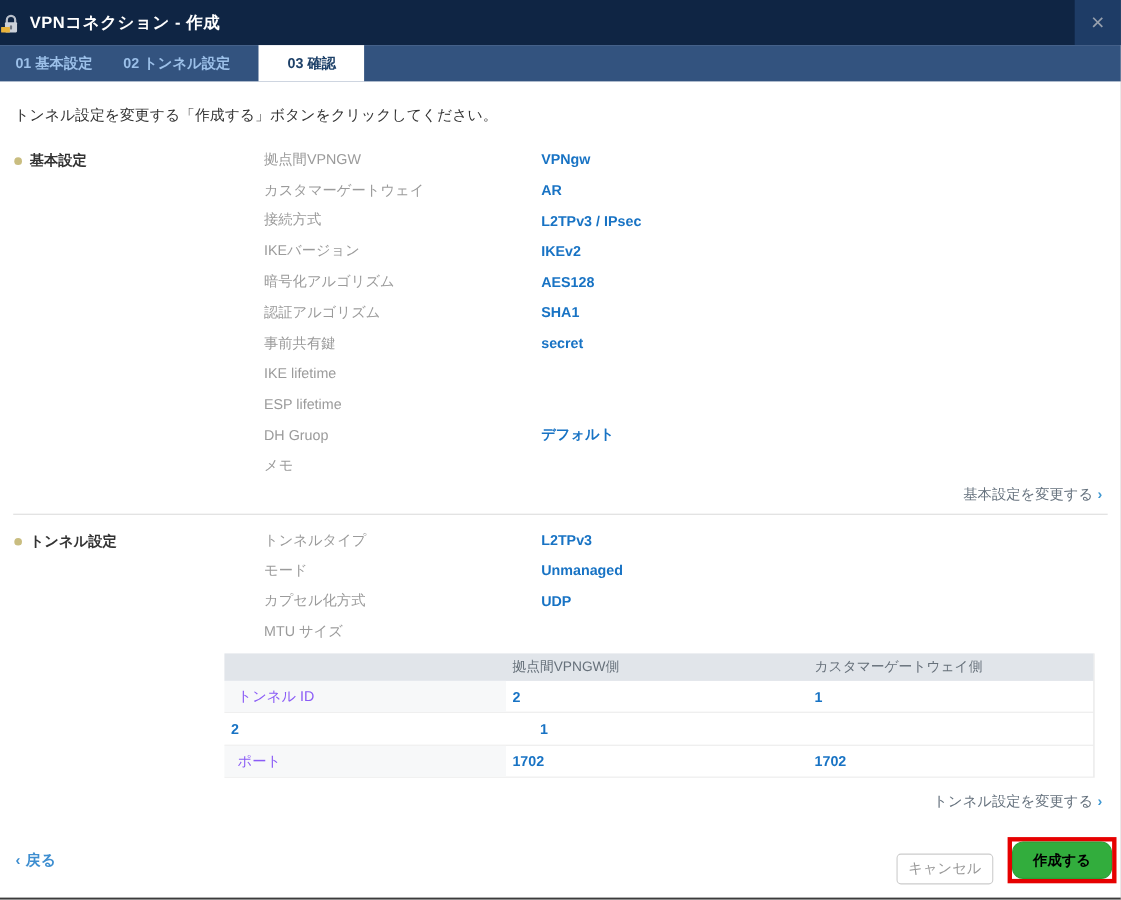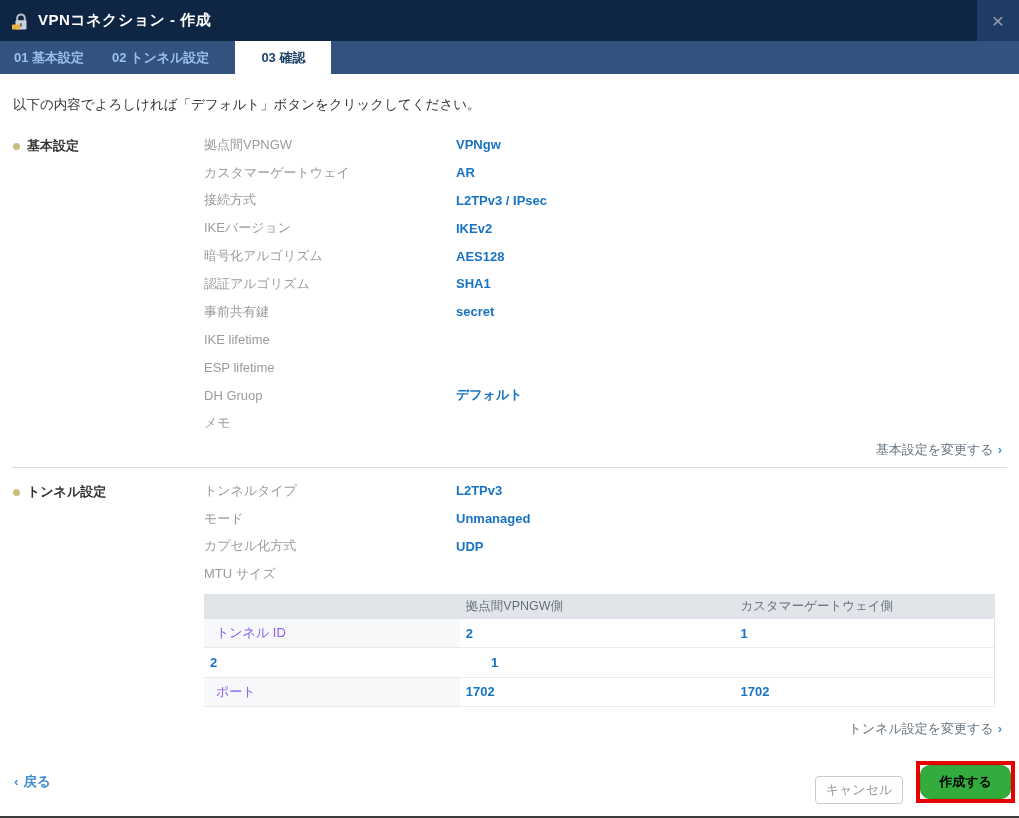--- a/index.html
+++ b/index.html
@@ -10,21 +10,20 @@
     width: 1019px; height: 818px;
     background: #ffffff;
     overflow: hidden;
     margin: 0 auto;
   }
   
   .header {
     position: absolute; top: 0; left: 0; right: 0; height: 41px;
     background: #0f2544;
     display: flex; align-items: center;
-    padding-left: 11px;
   }
   .lock-icon { width: 20px; height: 20px; margin-right: 7px; position: relative; top: 1px; }
   .header-title {
     color: #ffffff; font-size: 15px; font-weight: bold; letter-spacing: 0.5px;
   }
   .close-btn {
     position: absolute; top: 0; right: 0; width: 42px; height: 41px;
     background: #1e3c66; color: #97a0ad;
     font-size: 21px; line-height: 41px; text-align: center;
     cursor: pointer; font-weight: normal;
@@ -53,21 +52,21 @@
   .section-title {
     position: absolute; left: 13px; top: 0;
     font-size: 13px; font-weight: bold; color: #333333;
     display: flex; align-items: center;
   }
   .bullet {
     display: inline-block; width: 7px; height: 7px; border-radius: 50%;
     background: #c9bd80; margin-right: 7px;
   }
   .rows { margin-left: 204px; }
-  .row { height: 27.8px; display: flex; align-items: center; }
+  .row { height: 27.8px; display: flex; align-items: center; margin-left: 36px; }
   .row-label { width: 252px; font-size: 13px; color: #9b9b9b; }
   .row-value { font-size: 13px; color: #1873c4; font-weight: bold; }
   .section-basic  { position: absolute; top: 131px; left: 0; right: 0; }
   .section-basic .section-title { top: 6px; }
   .section-tunnel { position: absolute; top: 477px; left: 0; right: 0; }
   .section-tunnel .section-title { top: 6px; }
   .change-link {
     position: absolute; right: 17px; height: 18px;
     font-size: 13px; color: #66727e; cursor: pointer; white-space: nowrap;
   }
@@ -140,21 +139,21 @@
     <span class="header-title">VPNコネクション - 作成</span>
     <div class="close-btn">×</div>
   </div>
 
   <div class="tabbar">
     <div class="tab">01 基本設定</div>
     <div class="tab">02 トンネル設定</div>
     <div class="tab active">03 確認</div>
   </div>
 
-  <div class="instruction">以下の内容でよろしければ「デフォルト」ボタンをクリックしてください。</div>
+  <div class="instruction">トンネル設定を変更する「作成する」ボタンをクリックしてください。</div>
 
   <div class="section-basic">
     <div class="section-title">
       <span class="bullet"></span>
       <span>基本設定</span>
     </div>
     <div class="rows">
       <div class="row">
         <div class="row-label">拠点間VPNGW</div>
         <div class="row-value">VPNgw</div>

